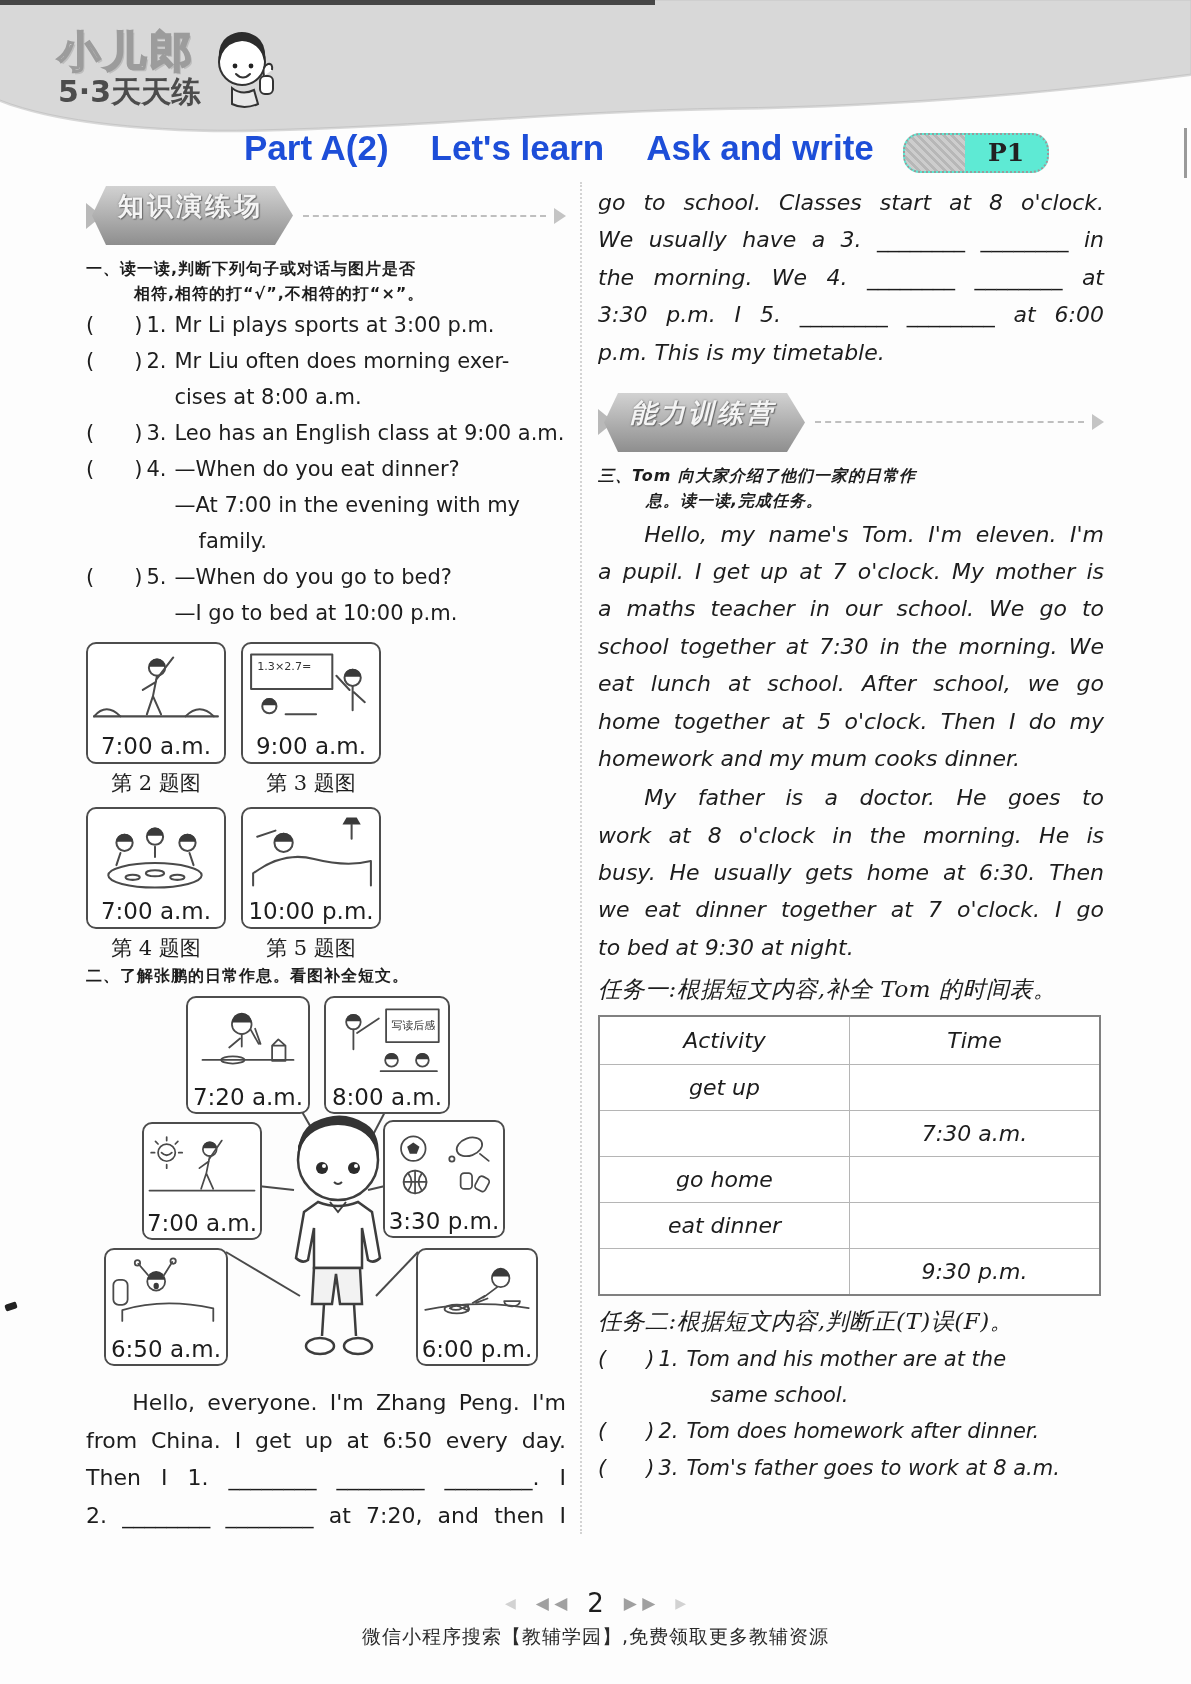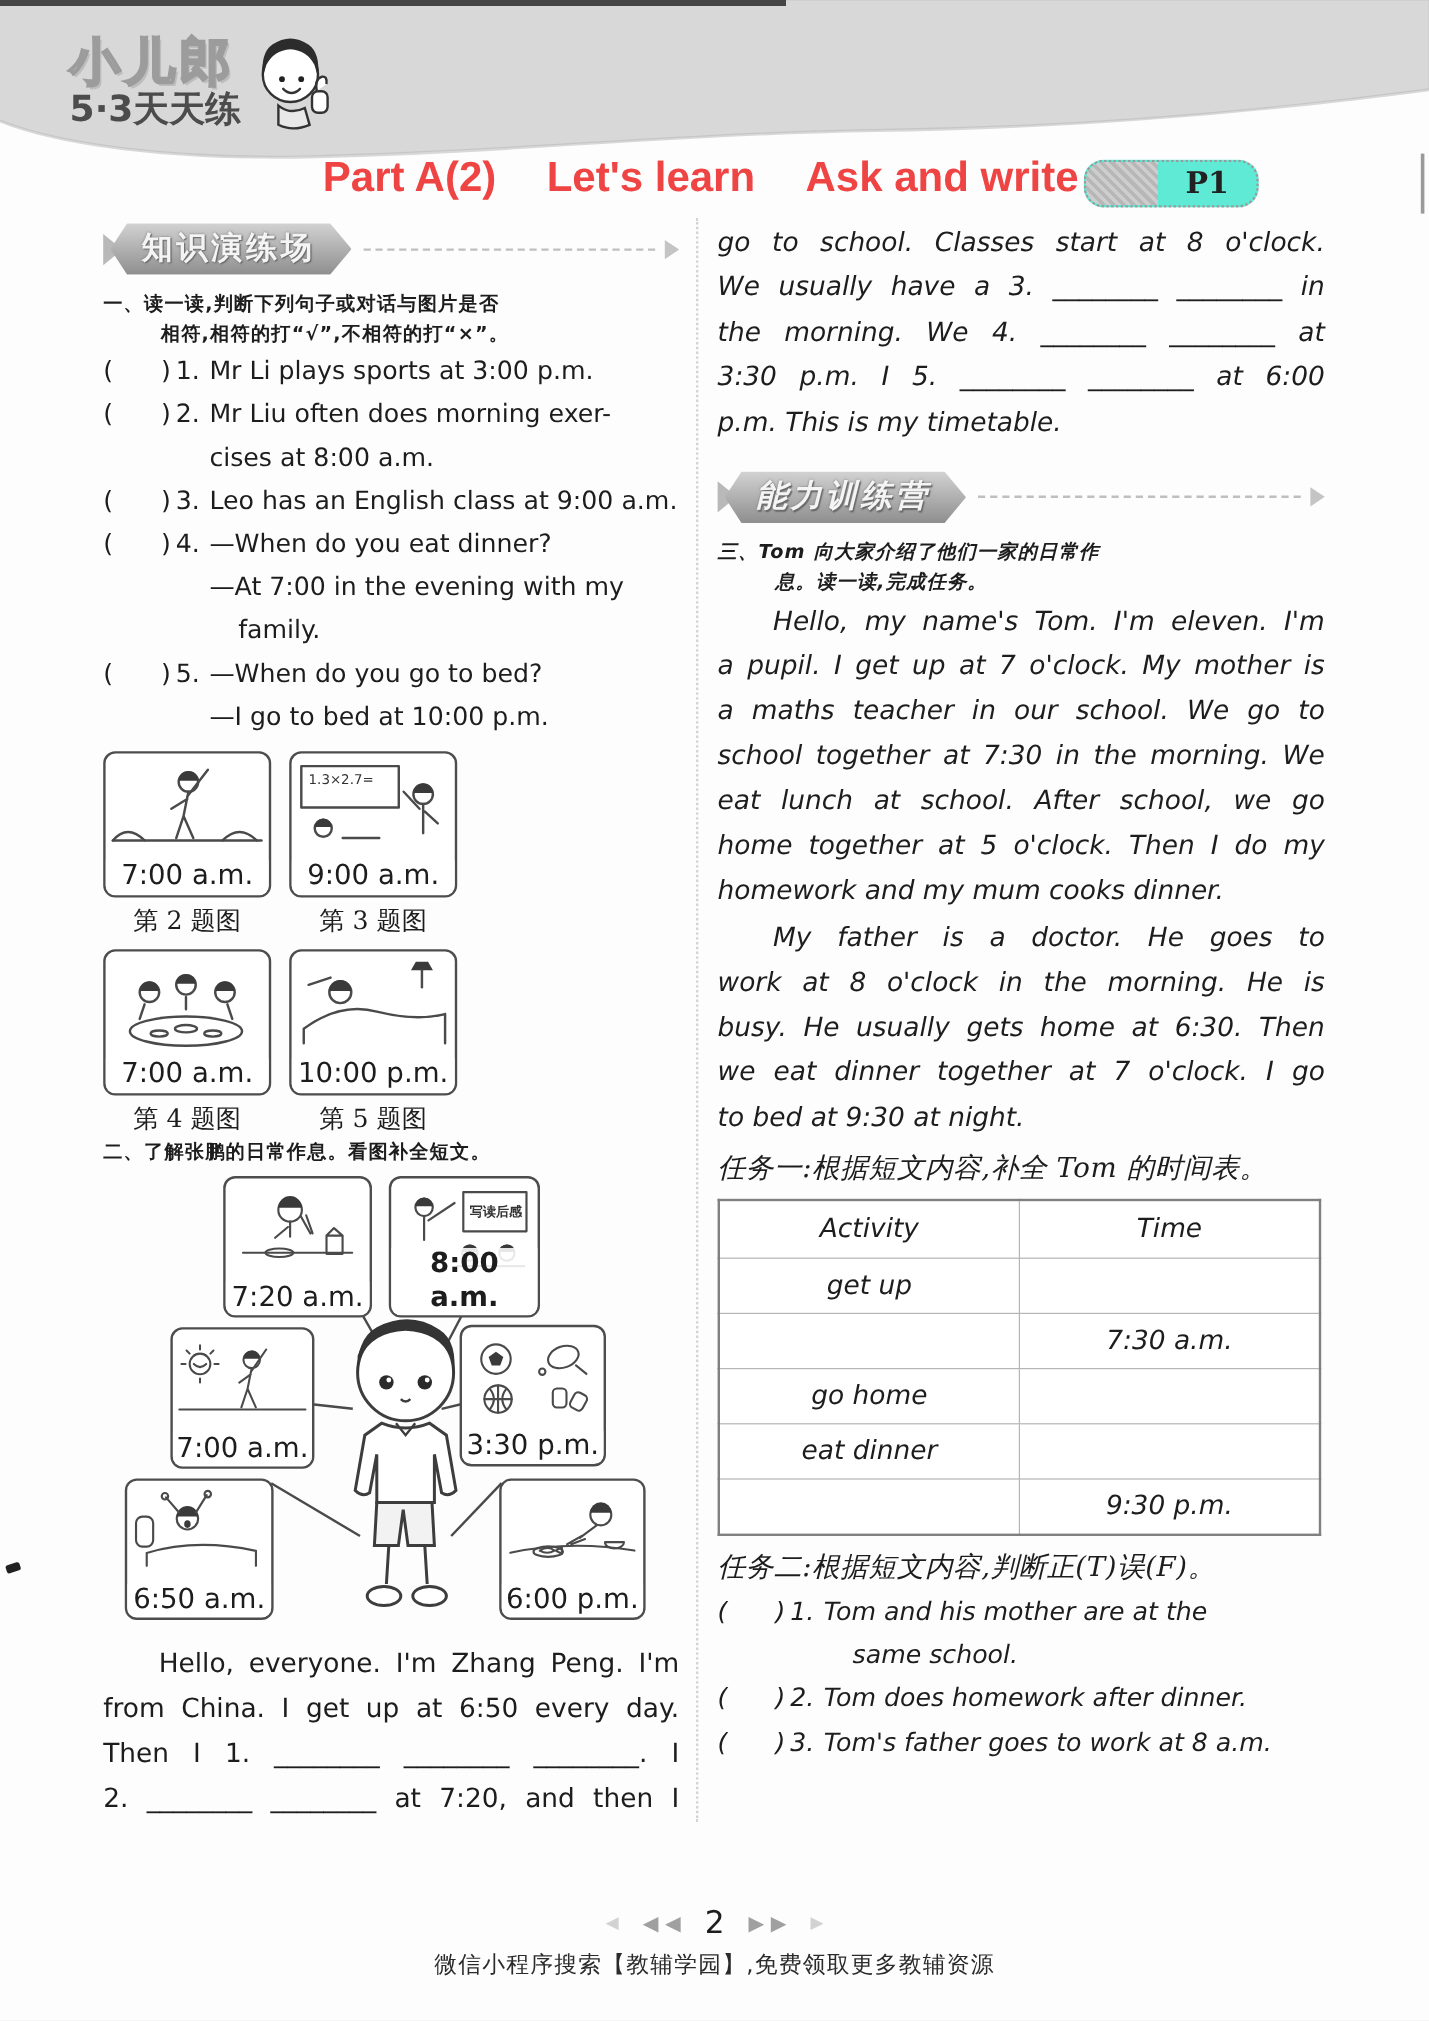--- a/index.html
+++ b/index.html
@@ -5,41 +5,41 @@
   html,body{margin:0;padding:0;background:#e9e9e9;}
   .page{position:relative;width:1191px;height:1684px;background:#fdfdfd;overflow:hidden;
         font-family:"DejaVu Sans",sans-serif;color:#1d1d1d;margin:0 auto;}
   
   .hdr-svg{position:absolute;top:0;left:0;}
   .logo{position:absolute;left:58px;top:30px;line-height:1.05;}
   .logo-top{font-size:42px;font-weight:700;color:#fff;letter-spacing:4px;
             -webkit-text-stroke:2px #9c9c9c;text-shadow:2px 2px 0 #bdbdbd;}
   .logo-sub{font-size:30px;font-weight:700;color:#4c4c4c;margin-top:2px;}
   .mascot{position:absolute;left:208px;top:24px;}
-  .title-row{position:absolute;left:269px;top:128px;display:flex;gap:42px;
+  .title-row{position:absolute;left:244px;top:128px;display:flex;gap:42px;
              font-family:"Liberation Sans","DejaVu Sans",sans-serif;
-             font-size:35px;font-weight:700;color:#ef4444;}
+             font-size:35px;font-weight:700;color:#1d4ed8;}
   .pbadge{position:absolute;left:903px;top:133px;width:142px;height:36px;display:flex;
           border:2px dotted #9a9a9a;border-radius:17px;overflow:hidden;background:#5eead4;justify-content:flex-end;}
   .pbadge-tex{width:60px;background:repeating-linear-gradient(45deg,#cdcdcd 0 3px,#b7b7b7 3px 6px);}
   .pbadge-label{flex:1;text-align:center;font-family:"DejaVu Serif",serif;
                 font-size:25px;font-weight:700;line-height:36px;color:#222;}
   .edge-mark{position:absolute;right:4px;top:128px;width:3px;height:50px;background:#9a9a9a;}
   .smudge{position:absolute;left:5px;top:1303px;width:12px;height:7px;background:#222;
           border-radius:2px;transform:rotate(-18deg);}
   
   .cols{position:absolute;top:182px;left:86px;display:flex;}
   .col-left{width:480px;}
   .col-right{width:506px;margin-left:14px;border-left:2px dotted #d3d3d3;padding-left:16px;font-style:italic;}
   
   .banner-row{display:flex;align-items:center;margin:4px 0 12px;}
   .banner-lead{width:0;height:0;border-top:13px solid transparent;border-bottom:13px solid transparent;
                border-left:16px solid #b9b9b9;margin-right:-10px;}
   .banner{background:linear-gradient(180deg,#d2d2d2,#8e8e8e);color:#f4f4f4;font-size:26px;
-          font-weight:700;letter-spacing:3px;padding:3px 30px 5px 26px;
+          font-weight:700;letter-spacing:3px;padding:3px 30px 21px 26px;
           clip-path:polygon(14px 0,calc(100% - 18px) 0,100% 50%,calc(100% - 18px) 100%,14px 100%,0 50%);
           text-shadow:0 0 2px #777,1px 1px 1px #666;}
   .banner-dash{flex:1;height:0;border-top:2px dashed #bfbfbf;margin:0 8px 0 10px;}
   .banner-arrow{width:0;height:0;border-top:8px solid transparent;border-bottom:8px solid transparent;
                 border-left:12px solid #c4c4c4;}
   
   .cn{font-size:16px;font-weight:700;line-height:1.55;letter-spacing:1px;}
   .cn-indent{padding-left:48px;}
   
   .qitem{display:flex;font-size:21px;line-height:1.72;}
@@ -279,21 +279,21 @@
                 <path class="hair" d="M47,18 a11,11 0 0 1 22,0 z"></path>
               <path d="M58,31 l0,14 M56,36 l-12,10 M68,26 l9,16 M73,25 l6,17"></path>
               <line x1="14" y1="60" x2="116" y2="60"></line>
               <ellipse cx="48" cy="60" rx="13" ry="4"></ellipse>
               <path d="M92,44 h15 v17 h-15 z M92,44 l7,-7 8,7"></path>
             </svg>
           </div>
           <div class="figtime">7:20 a.m.</div>
         </div>
 
-        <div class="cbox" style="left:238px;top:0;width:122px;height:114px;font-weight:bold;">
+        <div class="cbox" style="left:238px;top:0;width:122px;height:114px;">
           <div class="scene">
             <svg viewBox="0 0 130 82">
               <rect x="64" y="4" width="58" height="36"></rect>
               <text x="70" y="26" font-size="12">写读后感</text>
               <circle cx="28" cy="18" r="8"></circle>
                 <path class="hair" d="M20,17 a8,8 0 0 1 16,0 z"></path>
               <path d="M28,26 L28,48 M32,30 L56,14"></path>
               <circle cx="70" cy="60" r="7"></circle>
                 <path class="hair" d="M63,59 a7,7 0 0 1 14,0 z"></path>
               <circle cx="104" cy="60" r="7"></circle>

